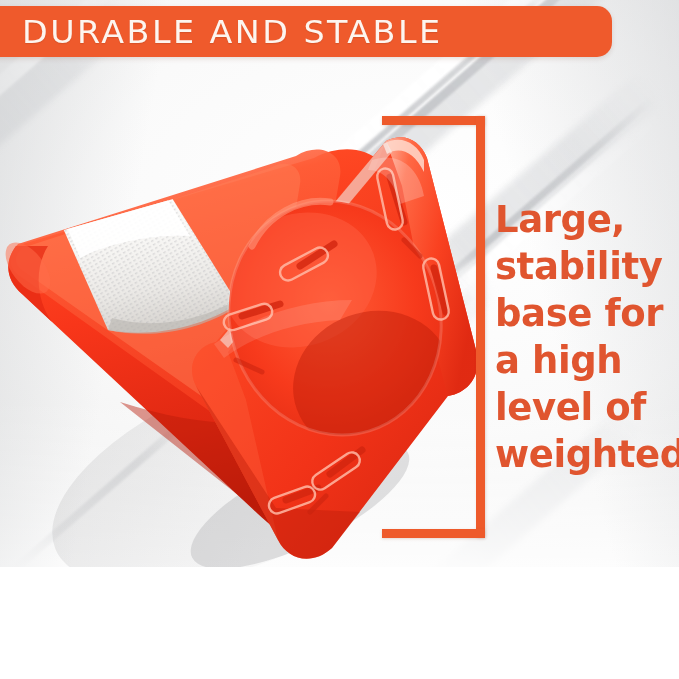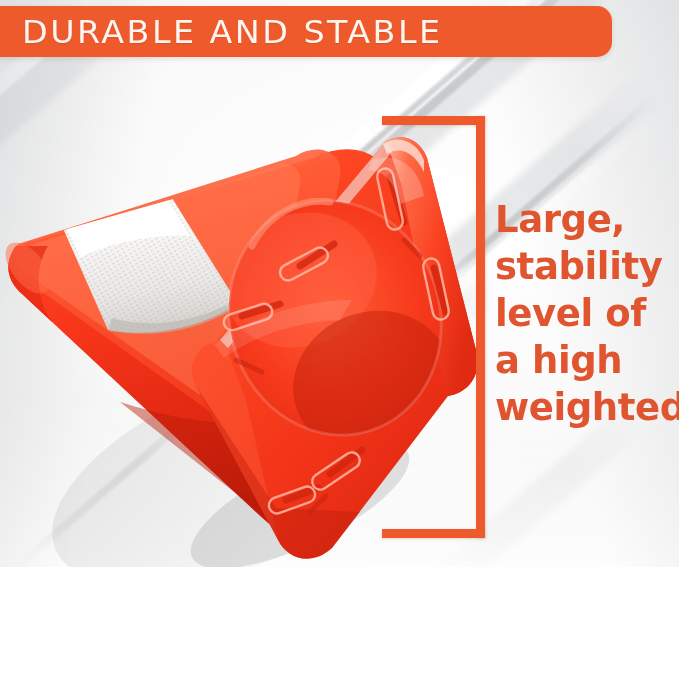--- a/index.html
+++ b/index.html
@@ -313,18 +313,19 @@
     <div class="banner-title">DURABLE AND STABLE</div>
   </div>
 
   <div class="bracket bracket-top"></div>
   <div class="bracket bracket-v"></div>
   <div class="bracket bracket-bot"></div>
 
   <div class="callout">
     <div class="callout-line">Large,</div>
     <div class="callout-line">stability</div>
+    <div class="callout-line">base for</div>
+    <div class="callout-line">a high</div>
     <div class="callout-line">level of</div>
-    <div class="callout-line">a high</div>
     <div class="callout-line">weighted</div>
   </div>
 
 </div>
 
 </body></html>

